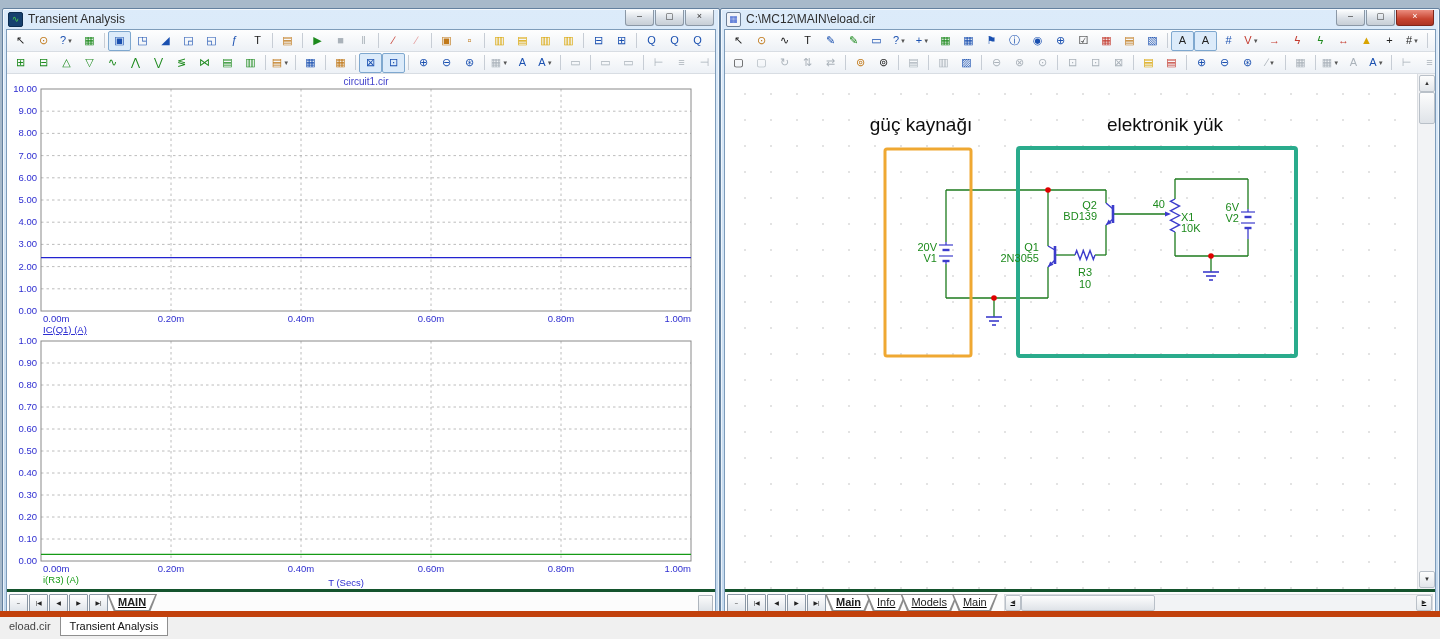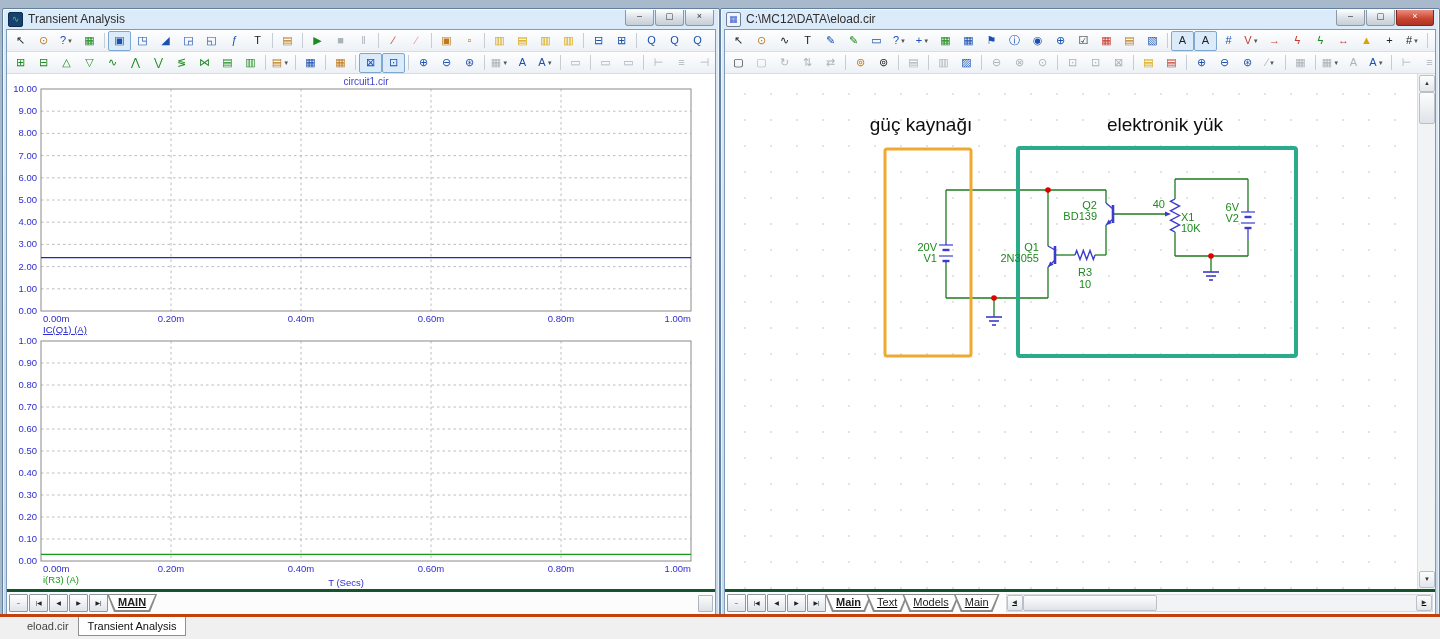--- a/index.html
+++ b/index.html
@@ -63,22 +63,22 @@
   .ptab{position:relative;margin-left:-6px;padding:1px;clip-path:polygon(0 0,100% 0,calc(100% - 7px) 100%,7px 100%);
         background:#8a8a8a;flex:0 0 auto;}
   .ptab>span{display:block;padding:1px 10px 2px;background:#fff;
         clip-path:polygon(1px 0,calc(100% - 1px) 0,calc(100% - 7.5px) calc(100% - 1px),7.5px calc(100% - 1px));
         font-size:11px;color:#222;line-height:13px;}
   .ptab.active>span{font-weight:bold;}
   .resize-grip{margin-left:auto;width:13px;height:15px;background:linear-gradient(#fbfbfb,#dde2e7);
                border:1px solid #aeb5bd;border-radius:1px;}
 
   
-  .taskbar{position:absolute;left:0;right:0;bottom:0;height:22px;background:#f0f0f0;border-top:3px solid #c2410c;
-           display:flex;align-items:flex-start;padding:0 18px;font-size:11px;}
+  .taskbar{position:absolute;left:0;right:0;bottom:0;height:22px;background:#f0f0f0;border-top:6px solid #c2410c;
+           display:flex;align-items:flex-start;padding:0 0;font-size:11px;}
   .task-tab{padding:3px 9px 3px;color:#444;}
   .task-tab.active{background:#fff;border:1px solid #8f8f8f;border-top:none;color:#111;}
 </style>
 </head>
 <body>
 
 <div id="app">
 
   <section class="win" id="win-left" style="left:2px;width:716px;">
     <div class="titlebar">
@@ -365,21 +365,21 @@
             </span>
           </span>
         <span class="resize-grip"></span>
       </div>
     </div>
   </section>
 
   <section class="win" id="win-right" style="left:720px;width:718px;">
     <div class="titlebar">
       <span class="title-icon ti-circuit">▦</span>
-      <span>C:\MC12\DATA\eload.cir</span>
+      <span>C:\MC12\MAIN\eload.cir</span>
       <span class="capbtns">
           <span class="capbtn">–</span>
           <span class="capbtn">▢</span>
           <span class="capbtn close-red">×</span>
         </span>
     </div>
     <div class="win-inner">
       <div class="toolbar" id="rt1">
           <span class="tbtn">
             <span class="k">↖</span>
@@ -673,21 +673,21 @@
           <span class="sbtn" style="bottom:1px;">▼</span>
         </div>
       </div>
       <div class="tabstrip">
         <span class="navs"><span class="navbtn">−</span><span class="navbtn">|◀</span><span class="navbtn">◀</span><span class="navbtn">▶</span><span class="navbtn">▶|</span></span>
         <span class="tabs">
             <span class="ptab active">
               <span>Main</span>
             </span>
             <span class="ptab">
-              <span>Text</span>
+              <span>Info</span>
             </span>
             <span class="ptab">
               <span>Models</span>
             </span>
             <span class="ptab">
               <span>Main</span>
             </span>
           </span>
         <span class="hscroll">
           <span class="hbtn">◀</span>

